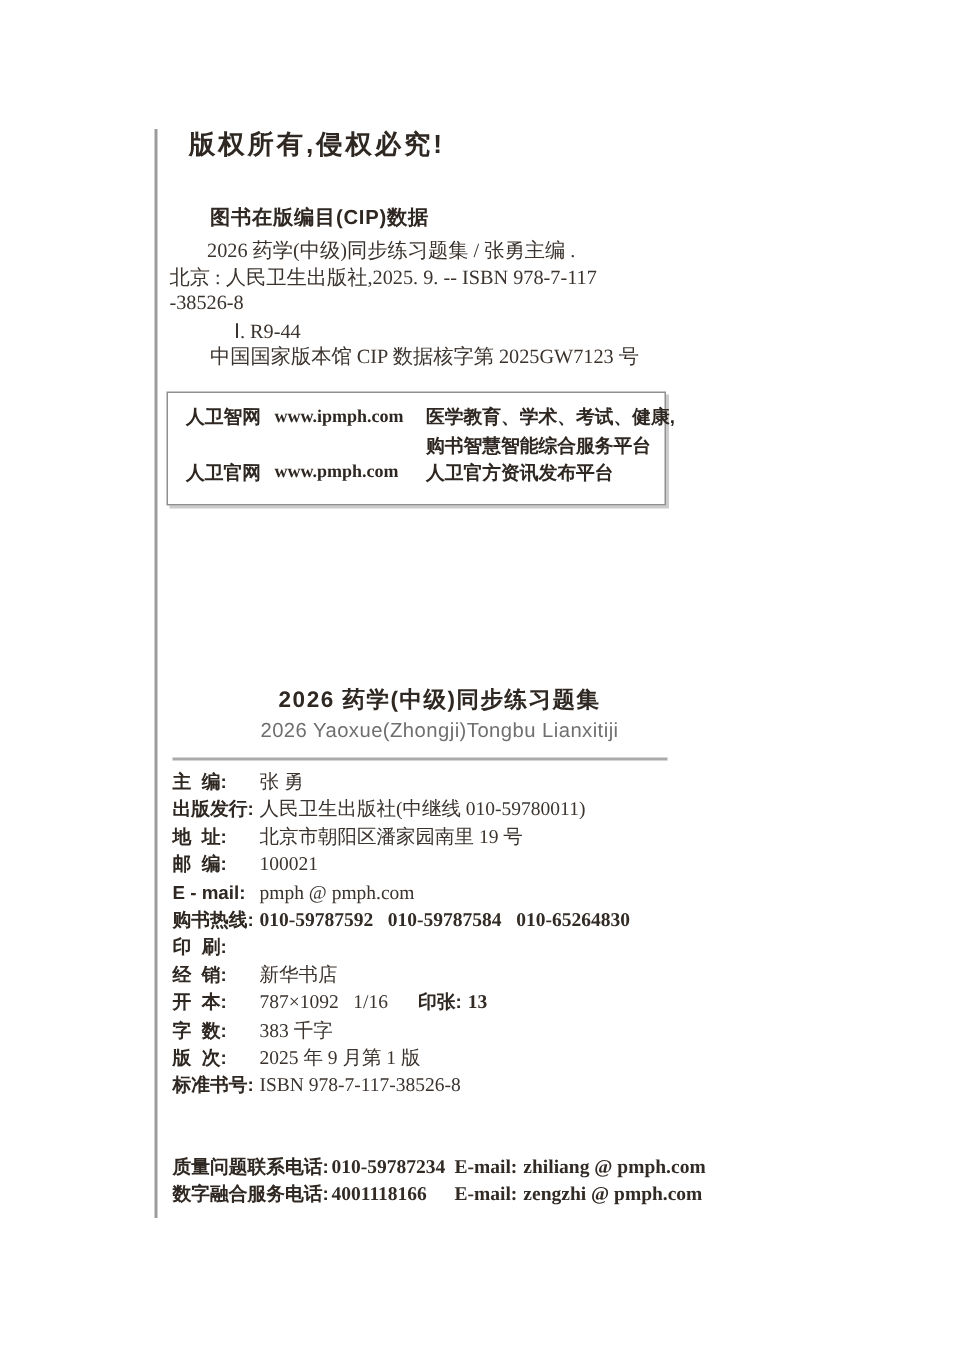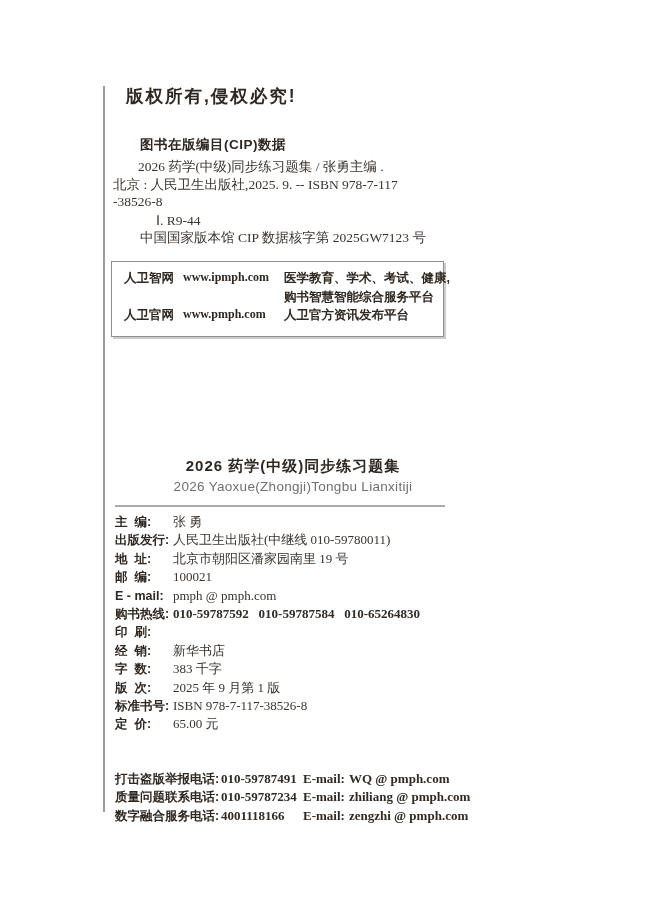--- a/index.html
+++ b/index.html
@@ -91,25 +91,24 @@
 
   <div class="abs colophon">
     <div class="c-row"><span class="c-label">主  编:</span><span class="c-value">张 勇</span></div>
     <div class="c-row"><span class="c-label">出版发行:</span><span class="c-value">人民卫生出版社(中继线 010-59780011)</span></div>
     <div class="c-row"><span class="c-label">地  址:</span><span class="c-value">北京市朝阳区潘家园南里 19 号</span></div>
     <div class="c-row"><span class="c-label">邮  编:</span><span class="c-value">100021</span></div>
     <div class="c-row"><span class="c-label">E - mail:</span><span class="c-value">pmph @ pmph.com</span></div>
     <div class="c-row"><span class="c-label">购书热线:</span><span class="c-value c-bold">010-59787592   010-59787584   010-65264830</span></div>
     <div class="c-row"><span class="c-label">印  刷:</span><span class="c-value"></span></div>
     <div class="c-row"><span class="c-label">经  销:</span><span class="c-value">新华书店</span></div>
+    <div class="c-row"><span class="c-label">开  本:</span><span class="c-value">787×1092   1/16</span><span class="c-extra-label">印张:</span><span class="c-extra-value">13</span></div>
     <div class="c-row"><span class="c-label">字  数:</span><span class="c-value">383 千字</span></div>
     <div class="c-row"><span class="c-label">版  次:</span><span class="c-value">2025 年 9 月第 1 版</span></div>
     <div class="c-row"><span class="c-label">标准书号:</span><span class="c-value">ISBN 978-7-117-38526-8</span></div>
-    <div class="c-row"><span class="c-label">定  价:</span><span class="c-value">65.00 元</span></div>
   </div>
 
   <div class="abs hotlines">
-    <div class="h-row"><span class="h-label">打击盗版举报电话:</span><span class="h-phone">010-59787491</span><span class="h-email-label">E-mail:</span><span class="h-email">WQ @ pmph.com</span></div>
     <div class="h-row"><span class="h-label">质量问题联系电话:</span><span class="h-phone">010-59787234</span><span class="h-email-label">E-mail:</span><span class="h-email">zhiliang @ pmph.com</span></div>
     <div class="h-row"><span class="h-label">数字融合服务电话:</span><span class="h-phone">4001118166</span><span class="h-email-label">E-mail:</span><span class="h-email">zengzhi @ pmph.com</span></div>
   </div>
 
 </div>
 
 </body></html>

